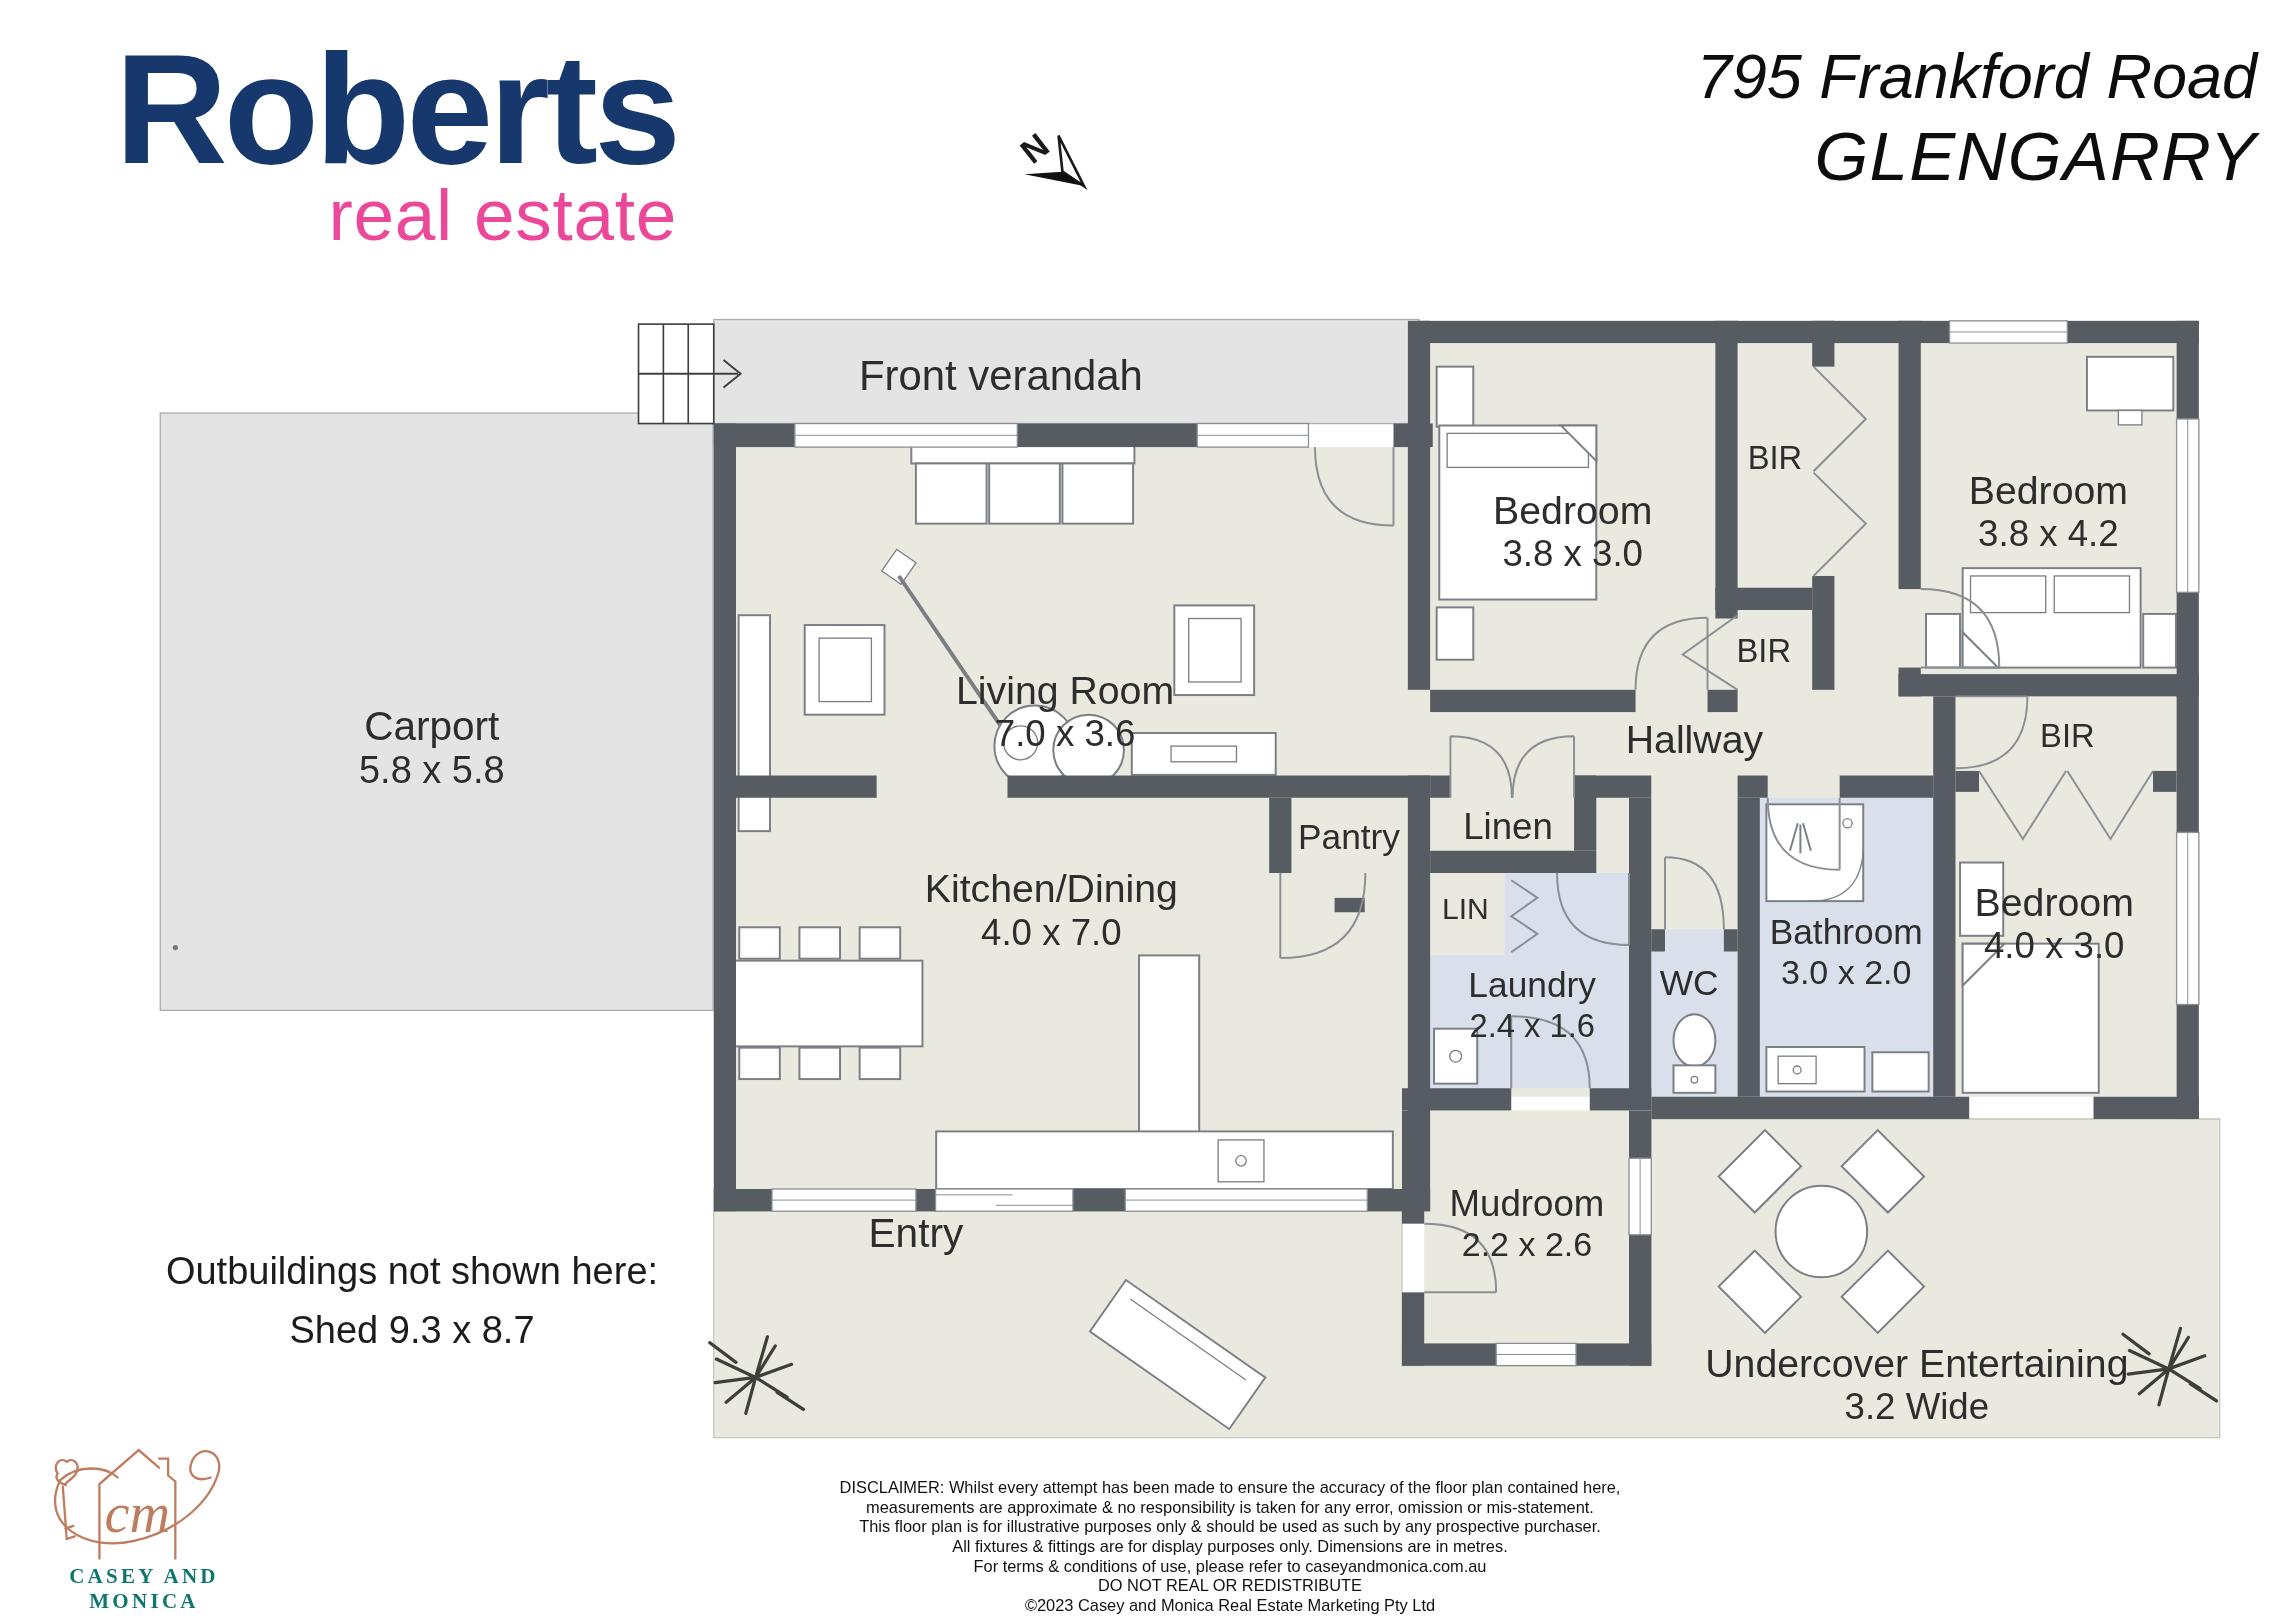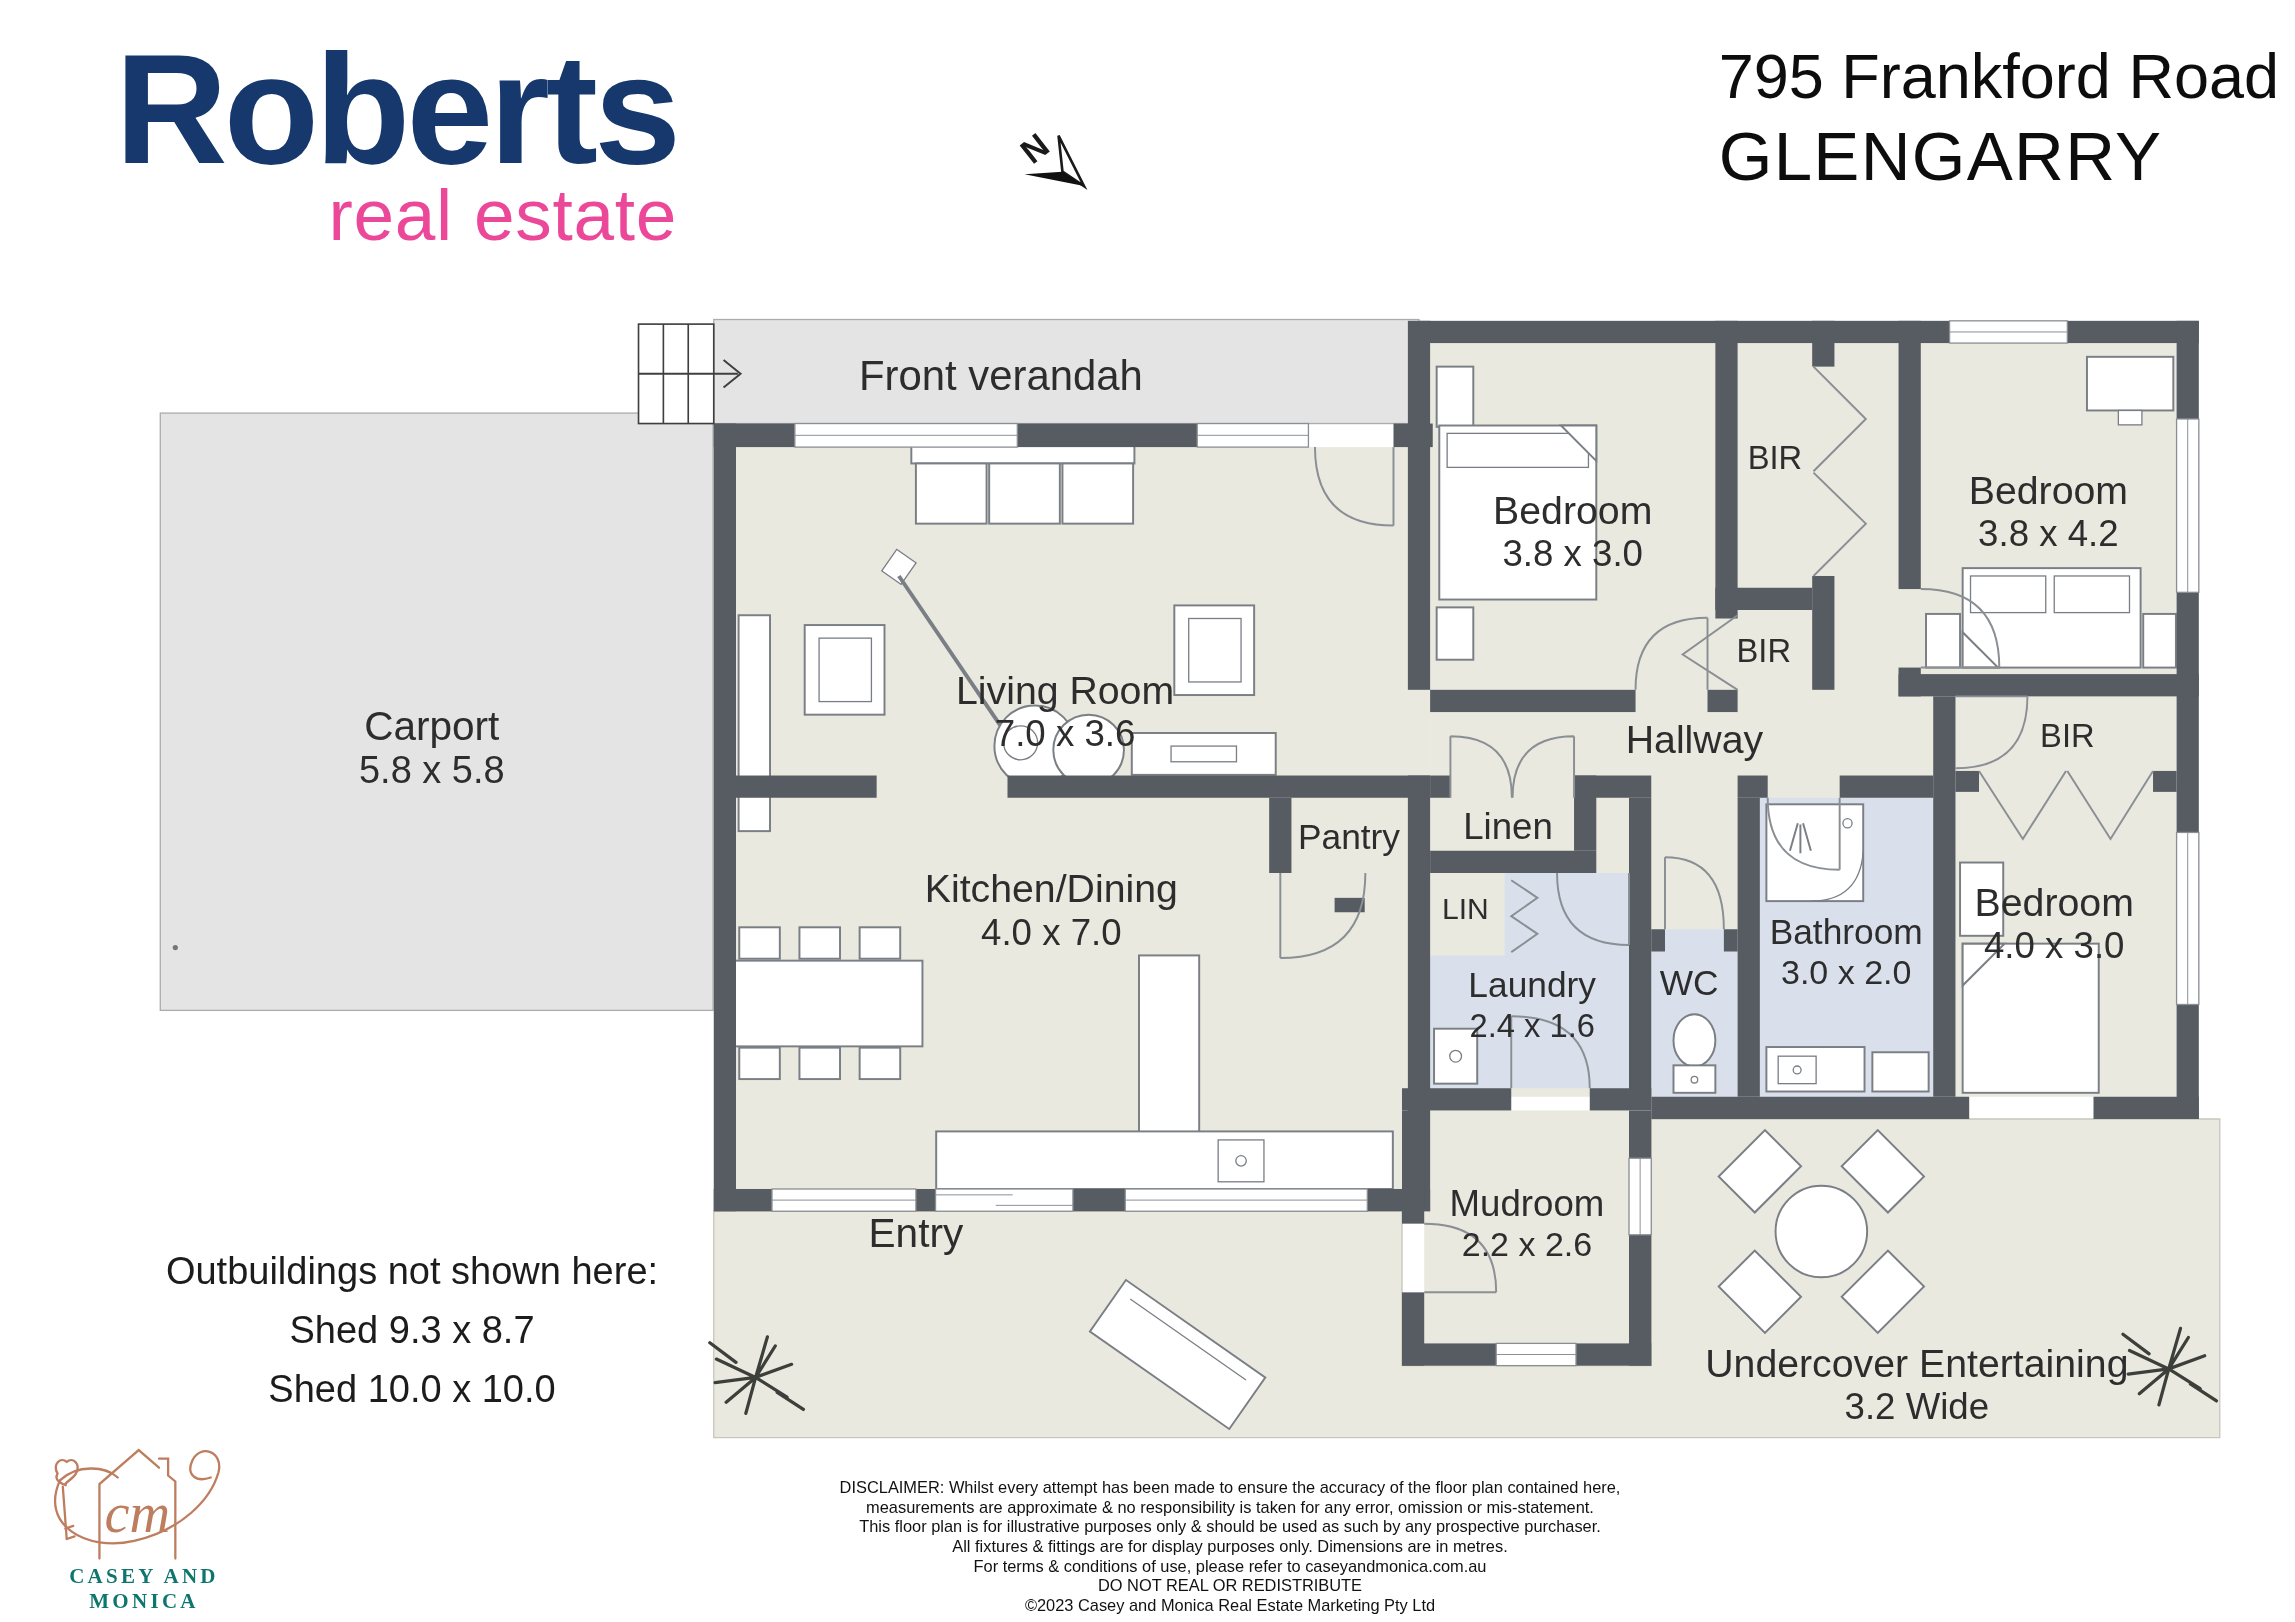--- a/index.html
+++ b/index.html
@@ -15,21 +15,21 @@
   .furn-thin{fill:#ffffff;stroke:#7a7f85;stroke-width:2;}
   .door{fill:none;stroke:#8a8f94;stroke-width:3;}
   .win{fill:#ffffff;stroke:#8a8f94;stroke-width:2;}
   .winline{stroke:#8a8f94;stroke-width:1.5;}
   .rlabel{fill:#2d2d2d;font-weight:400;}
   .plant{stroke:#3c3f3a;stroke-width:5;fill:none;stroke-linecap:round;}
   
   .roberts{position:absolute;left:85px;top:31px;width:592px;text-align:right;line-height:1;}
   .roberts .r1{color:#16386d;font-size:156px;font-weight:700;letter-spacing:-3.9px;}
   .roberts .r2{color:#ec4899;font-size:73px;font-weight:400;letter-spacing:0.7px;margin-top:-9.2px;}
-  .address{position:absolute;right:16px;top:38px;color:#0d0d0d;line-height:1.22;}
+  .address{position:absolute;right:38px;top:38px;text-align:right;color:#0d0d0d;line-height:1.22;font-style:italic;}
   .address .a1{font-size:63px;}
   .address .a2{font-size:69px;letter-spacing:1.3px;}
   .sidetext{position:absolute;color:#1c1c1c;text-align:center;line-height:1.55;}
   .gross{left:110px;top:1039px;width:576px;font-size:38px;}
   .outb{left:124px;top:1242px;width:576px;font-size:38px;}
   .disclaimer{position:absolute;left:759px;top:1478px;width:942px;text-align:center;color:#111;font-size:16.4px;line-height:1.2;}
   .cm-text{position:absolute;left:26px;top:1564px;width:236px;text-align:center;}
   .cm-name{font-family:"Liberation Serif", serif;font-size:21px;font-weight:700;letter-spacing:3.3px;color:#0f766e;}
   .cm-tag{font-size:9.8px;letter-spacing:4.6px;color:#5a5a5a;margin-top:6.5px;}
 </style>
@@ -45,21 +45,20 @@
 
   <div class="address">
     <div class="a1">795 Frankford Road</div>
     <div class="a2">GLENGARRY</div>
   </div>
 
 
   <div class="sidetext outb">
     <div>Outbuildings not shown here:</div>
     <div>Shed 9.3 x 8.7</div>
-    <div>Shed 10.0 x 10.0</div>
   </div>
 
   <div class="disclaimer">
     <div>DISCLAIMER: Whilst every attempt has been made to ensure the accuracy of the floor plan contained here,</div>
     <div>measurements are approximate &amp; no responsibility is taken for any error, omission or mis-statement.</div>
     <div>This floor plan is for illustrative purposes only &amp; should be used as such by any prospective purchaser.</div>
     <div>All fixtures &amp; fittings are for display purposes only. Dimensions are in metres.</div>
     <div>For terms &amp; conditions of use, please refer to caseyandmonica.com.au</div>
     <div>DO NOT REAL OR REDISTRIBUTE</div>
     <div>©2023 Casey and Monica Real Estate Marketing Pty Ltd</div>

